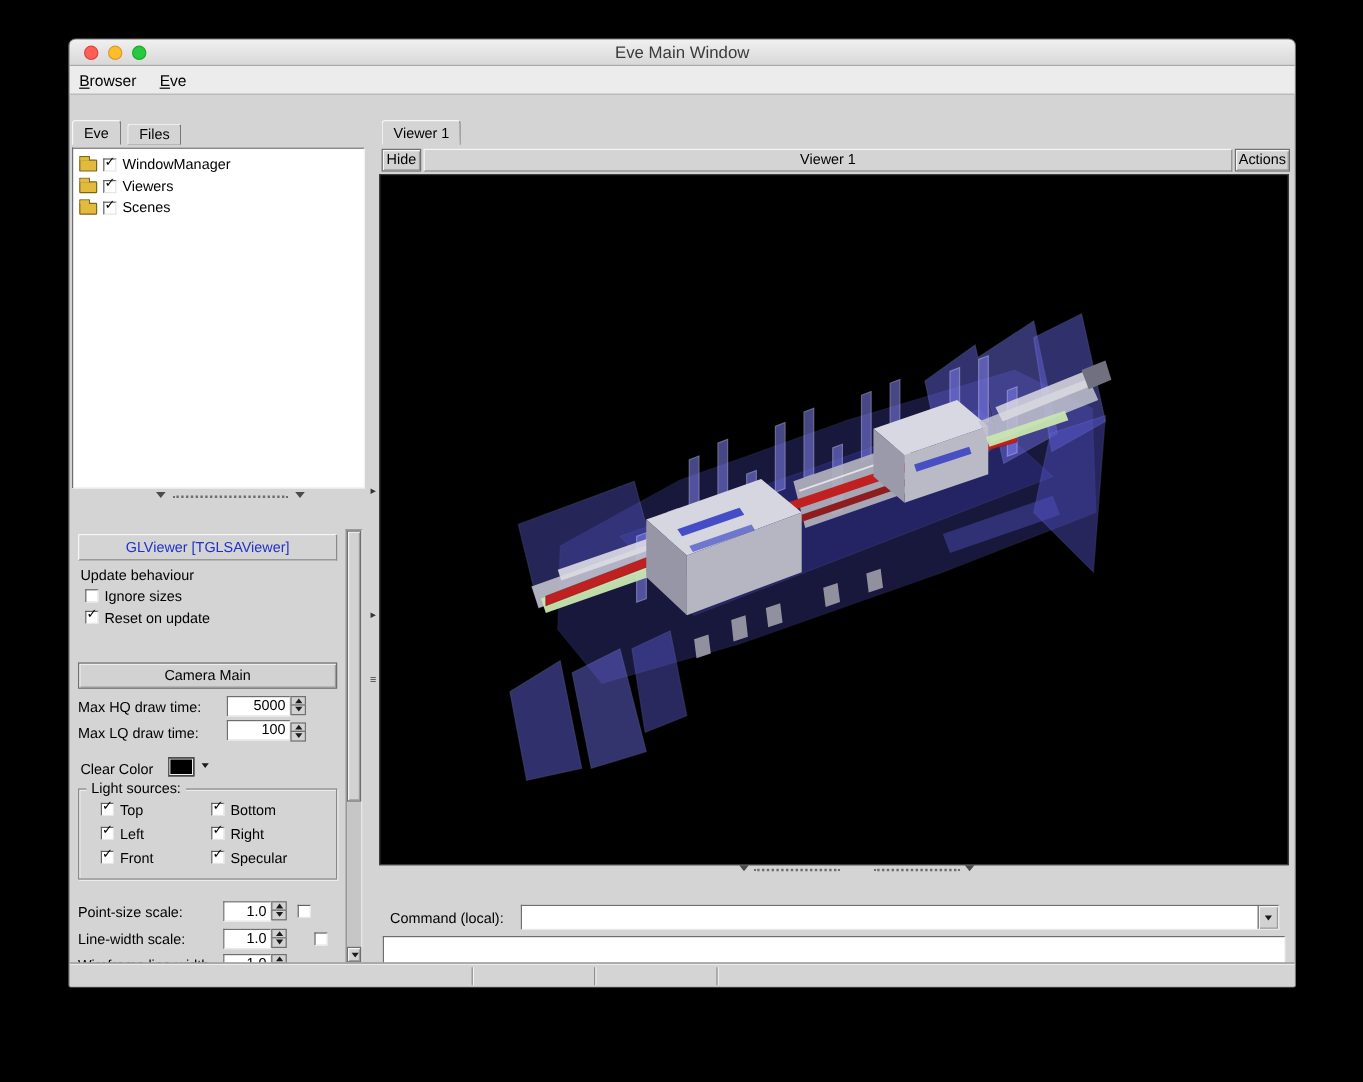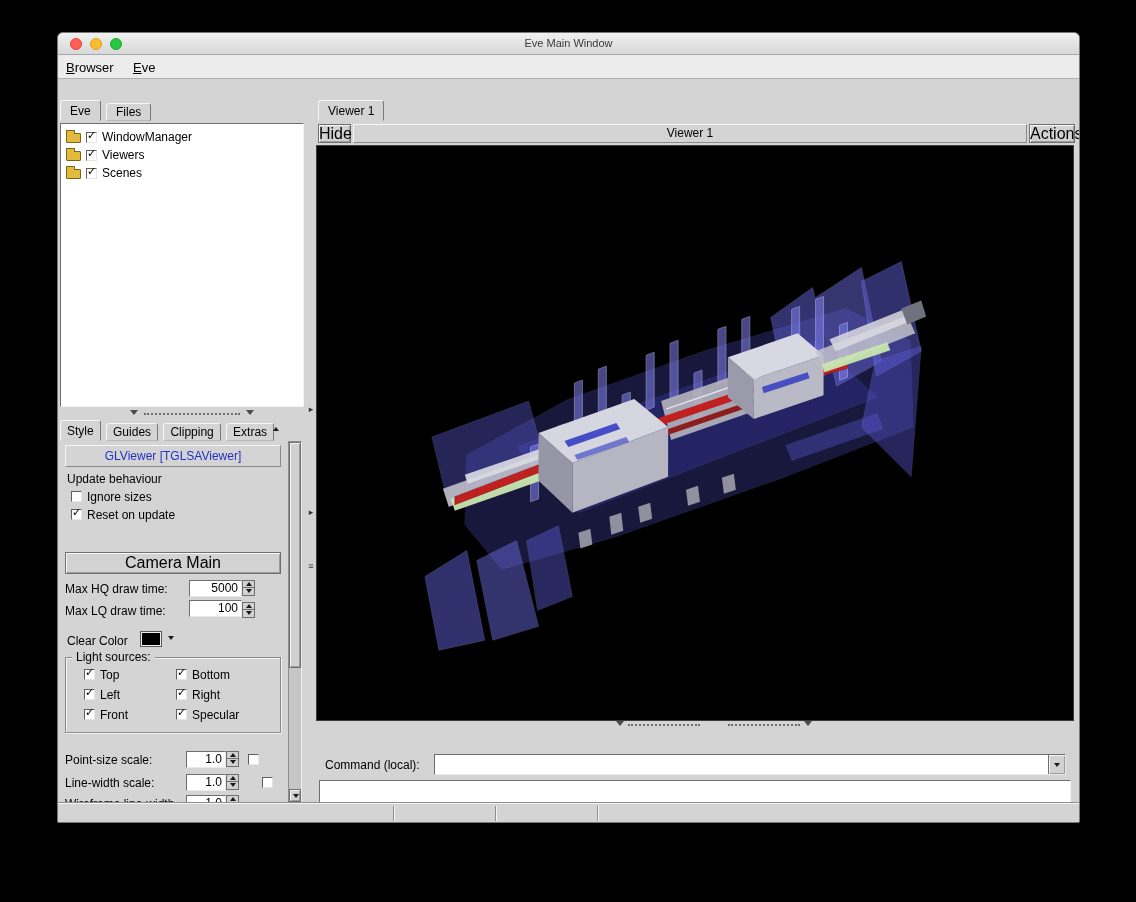--- a/index.html
+++ b/index.html
@@ -12,21 +12,21 @@
 
   
   #window {
     left:57px; top:32px; width:1023px; height:791px;
     background:#d4d4d4; border:1px solid #787878; border-radius:6px 6px 2px 2px; overflow:hidden;
   }
   #titlebar {
     left:0; top:0; width:100%; height:22px;
     background:linear-gradient(#f0f0f0,#d8d8d8); border-bottom:1px solid #a8a8a8;
   }
-  #wtitle { width:100%; text-align:center; line-height:21px; font-size:11px; color:#3a3a3a; }
+  #wtitle { width:100%; text-align:center; line-height:21px; font-size:14px; color:#3a3a3a; }
   .tl { width:12px; height:12px; border-radius:50%; top:5px; }
   .tl-r { left:12px; background:#ff5f57; border:1px solid #e0443e; }
   .tl-y { left:32px; background:#febc2e; border:1px solid #d89e24; }
   .tl-g { left:52px; background:#28c840; border:1px solid #1aab29; }
   #menubar {
     left:0; top:22px; width:100%; height:24px;
     background:#ececec; border-bottom:1px solid #b0b0b0;
   }
   .menu-item { display:inline-block; padding:4px 8px 0 8px; font-size:13px; line-height:18px; }
   .menu-item::first-letter { text-decoration:underline; }
@@ -34,21 +34,21 @@
   #statusbar {
     left:0; top:769px; width:1021px; height:21px;
     border-top:1px solid #8e8e8e; box-shadow:inset 0 1px 0 #f4f4f4; background:#d4d4d4;
   }
   .status-sep { top:3px; width:2px; height:15px; border-left:1px solid #8e8e8e; border-right:1px solid #f4f4f4; }
 
   
   .btn {
     background:#d2d2d2; border:1px solid #6f6f6f;
     box-shadow:inset 1px 1px 0 #f8f8f8, inset -1px -1px 0 #9c9c9c;
-    font-size:16px; text-align:center; cursor:default; white-space:nowrap;
+    font-size:12px; text-align:center; cursor:default; white-space:nowrap;
   }
   .entry {
     background:#fff; border:1px solid; border-color:#6e6e6e #e9e9e9 #e9e9e9 #6e6e6e;
     font-size:12px; text-align:right; padding:0 3px; line-height:15px; white-space:nowrap;
   }
   .lbl { font-size:12px; line-height:14px; white-space:nowrap; }
   .tabbar { }
   .tab {
     position:relative; display:inline-block; height:18px; margin-top:4px; margin-left:2px; padding:0 9px;
     background:#d4d4d4; border:1px solid; border-color:#f6f6f6 #7a7a7a #b8b8b8 #f6f6f6;
@@ -177,27 +177,20 @@
           <span class="lbl">Scenes</span>
         </div>
       </div>
 
       <div id="hsplit1" class="abs">
         <span class="chev abs" style="left:72px;top:3px"></span>
         <div class="dots abs" style="left:86px;top:6px;width:96px"></div>
         <span class="chev abs" style="left:188px;top:3px"></span>
       </div>
 
-      <div id="tabbar2" class="tabbar abs">
-        <div class="tab active"><span>Style</span></div>
-        <div class="tab"><span>Guides</span></div>
-        <div class="tab"><span>Clipping</span></div>
-        <div class="tab"><span>Extras</span></div>
-        <span class="tri tri-up abs" style="left:215px;top:8px"></span>
-      </div>
 
       <div id="style-content" class="abs">
 
         <div class="glv abs">GLViewer [TGLSAViewer]</div>
 
         <div class="lbl abs" style="left:7px;top:31px">Update behaviour</div>
 
         <div class="cbrow abs" style="left:11px;top:48px">
           <span class="cb"></span><span class="lbl">Ignore sizes</span>
         </div>

